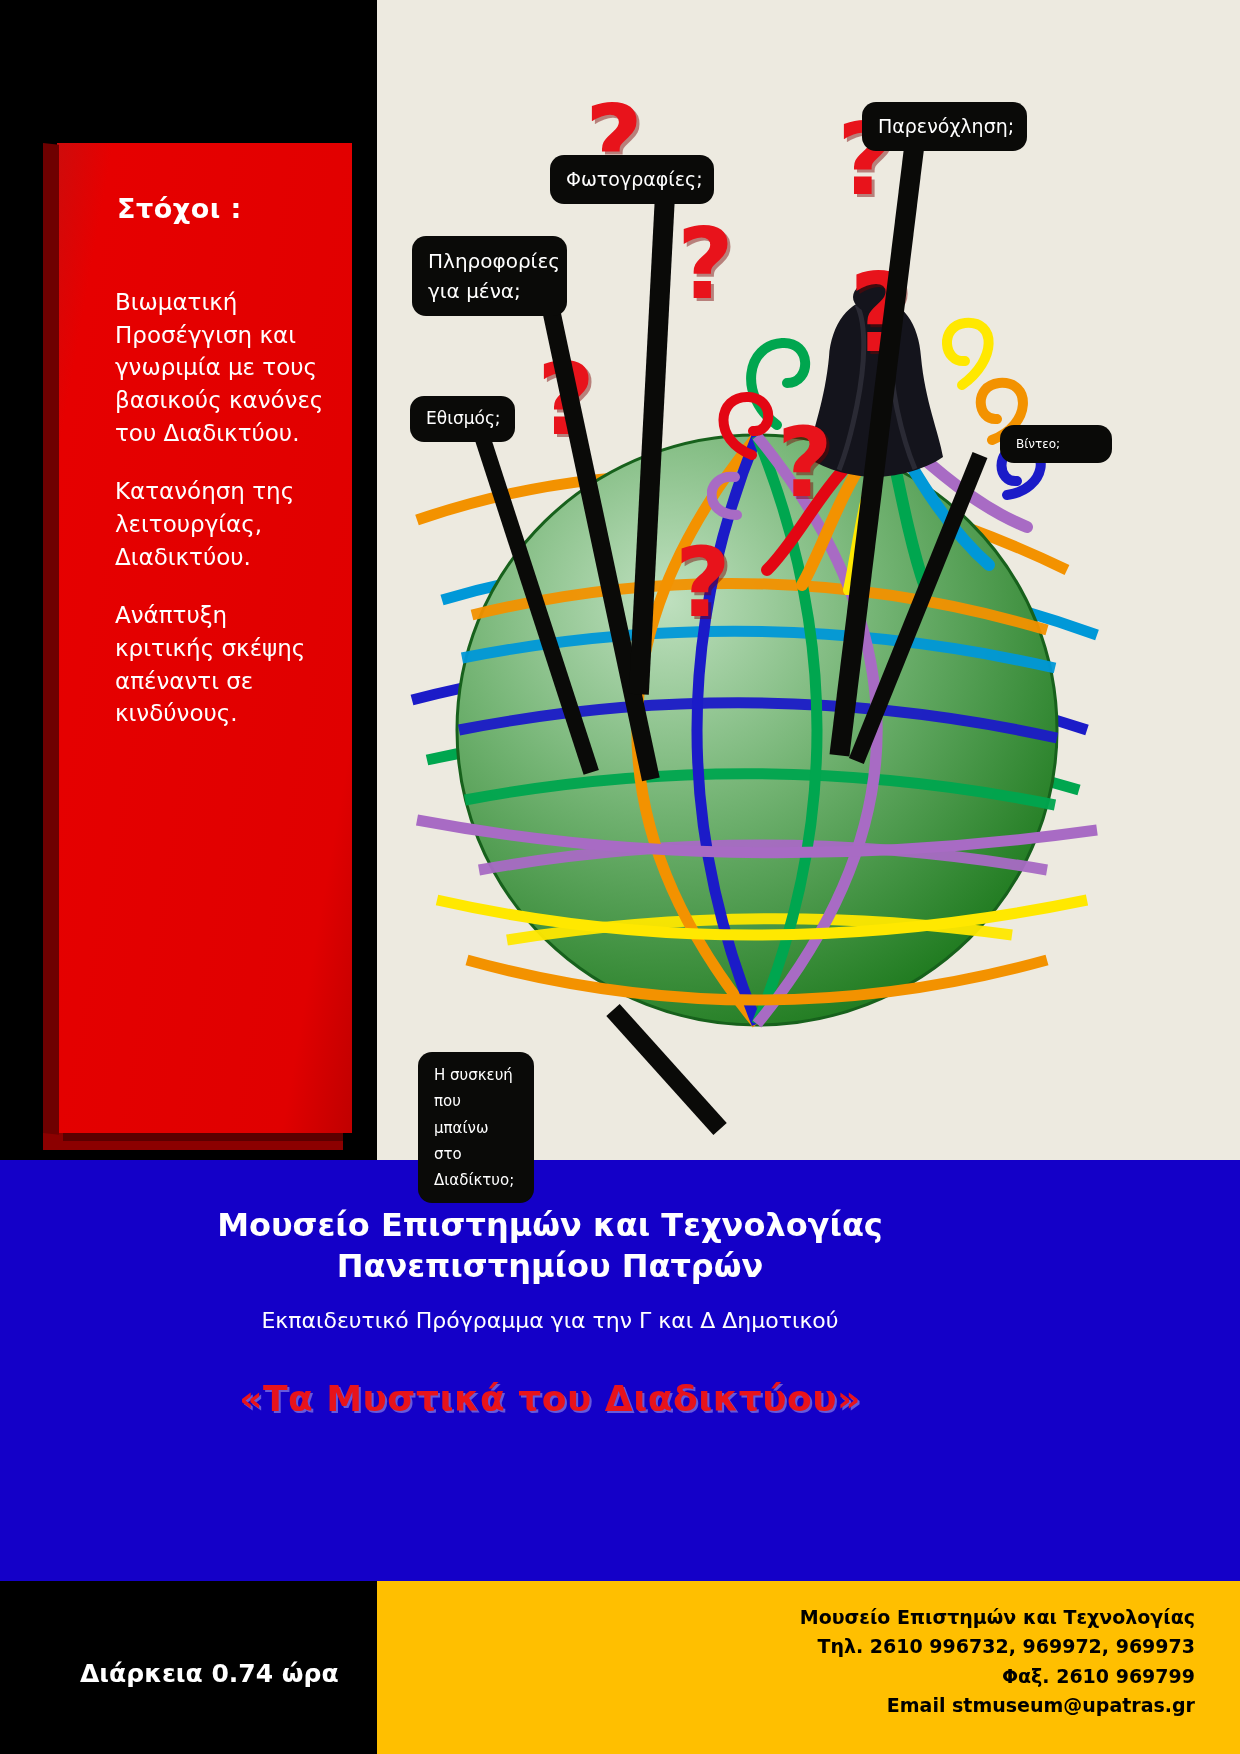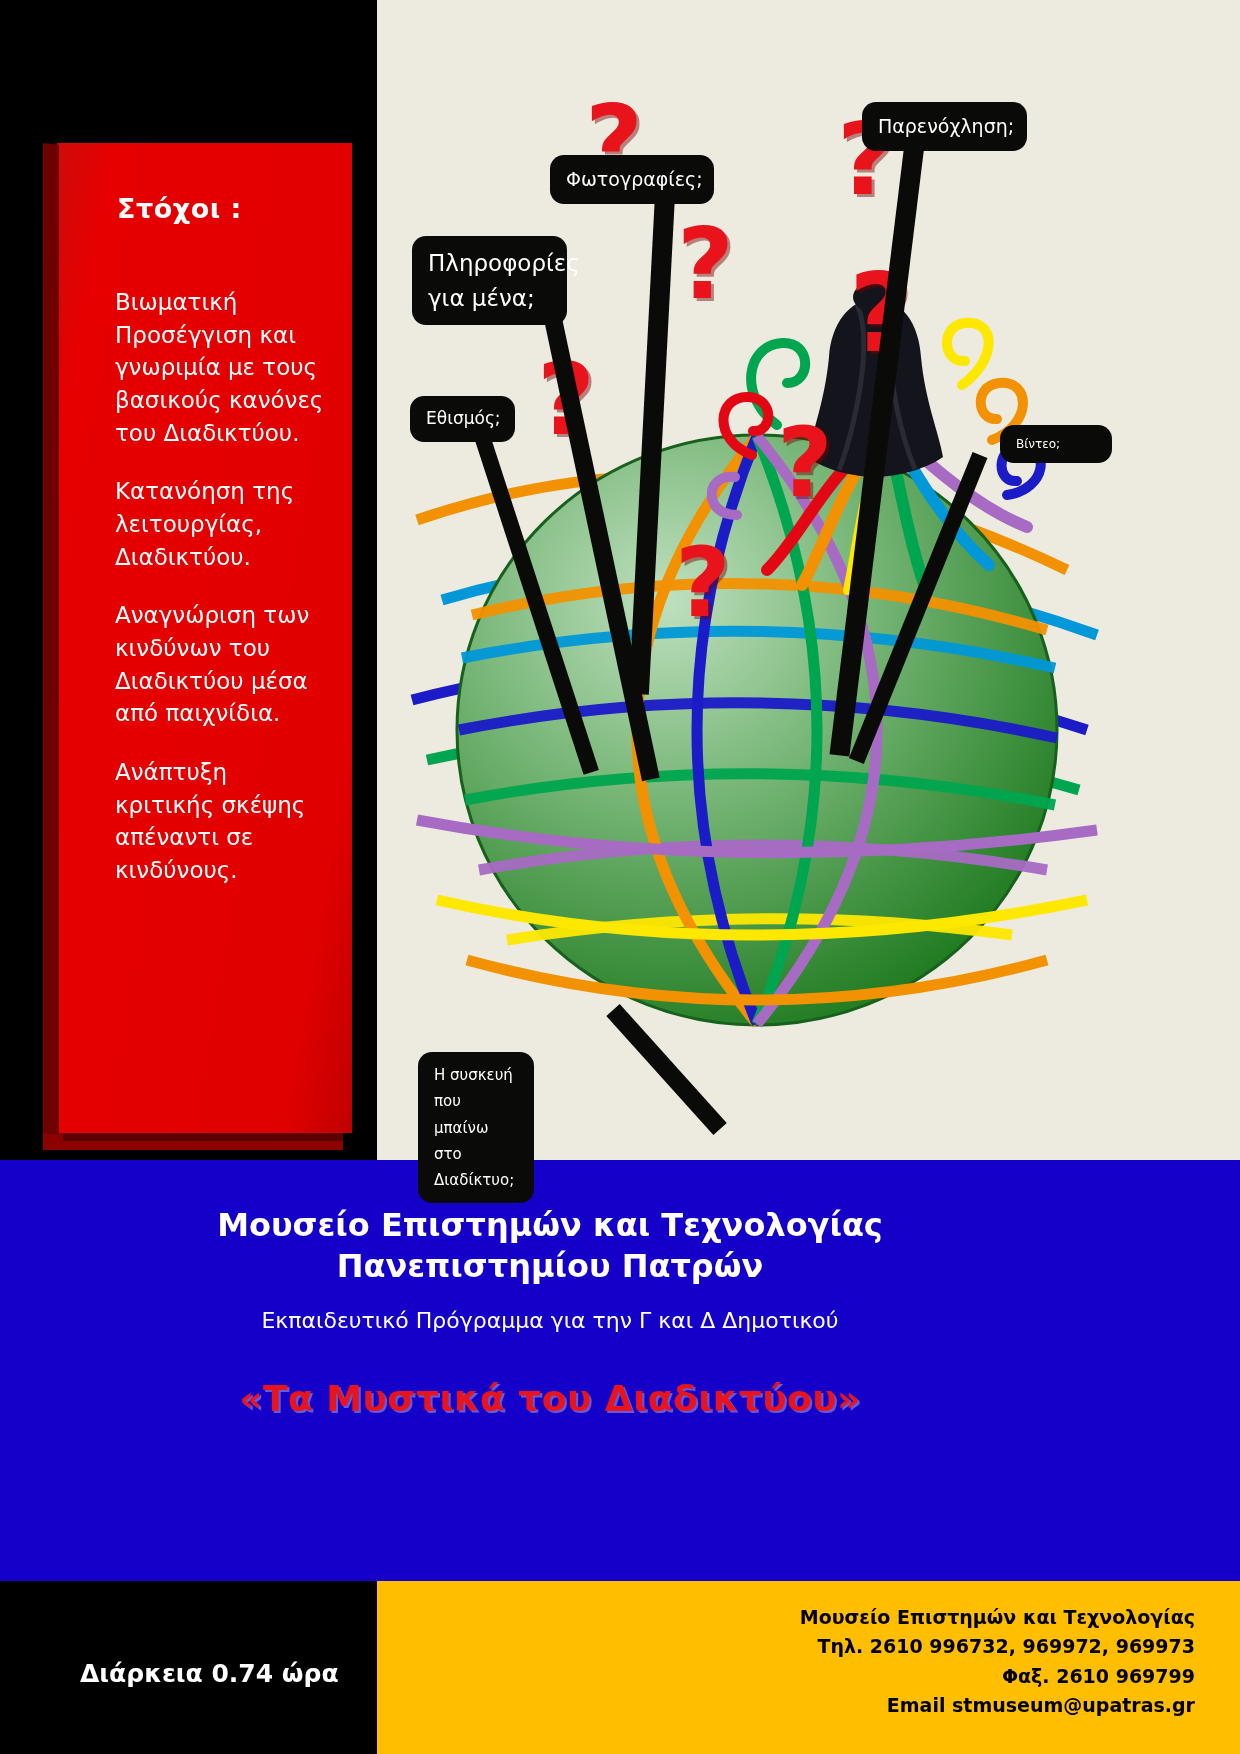--- a/index.html
+++ b/index.html
@@ -203,40 +203,39 @@
 
   <div class="tail" style="left:472px; top:430px; width:16px; height:360px; transform:rotate(-18deg);"></div>
   <div class="tail" style="left:540px; top:300px; width:18px; height:490px; transform:rotate(-12deg);"></div>
   <div class="tail" style="left:655px; top:195px; width:20px; height:500px; transform:rotate(3deg);"></div>
   <div class="tail" style="left:905px; top:140px; width:20px; height:620px; transform:rotate(7deg);"></div>
   <div class="tail" style="left:972px; top:455px; width:16px; height:330px; transform:rotate(22deg);"></div>
   <div class="tail" style="left:604px; top:1010px; width:18px; height:160px; transform:rotate(-42deg);"></div>
 
   <div class="bubble" style="left:410px; top:396px; width:105px; font-size:17px;">Εθισμός;</div>
 
-  <div class="bubble" style="left:412px; top:236px; width:155px; font-size:23px;">Πληροφορίες
+  <div class="bubble" style="left:412px; top:236px; width:155px; font-size:20px;">Πληροφορίες
 για μένα;</div>
 
   <div class="bubble" style="left:550px; top:155px; width:164px; font-size:19px;">Φωτογραφίες;</div>
 
   <div class="bubble" style="left:862px; top:102px; width:165px; font-size:19px;">Παρενόχληση;</div>
 
   <div class="bubble" style="left:1000px; top:425px; width:112px; font-size:12px;">Βίντεο;</div>
 
   <div class="bubble" style="left:418px; top:1052px; width:116px; font-size:15px; line-height:1.75;">Η συσκευή που
 μπαίνω  στο
 Διαδίκτυο;</div>
 
   <div class="red-shadow"></div>
   <div class="red-panel">
     <div class="goals-title">Στόχοι :</div>
     <div class="goals-list">
       <div class="goal-item">Βιωματική Προσέγγιση και γνωριμία με τους βασικούς κανόνες του Διαδικτύου.</div>
       <div class="goal-item">Κατανόηση της λειτουργίας, Διαδικτύου.</div>
-      <div class="goal-item">Αναγνώριση των  κινδύνων του Διαδικτύου μέσα από παιχνίδια.</div>
       <div class="goal-item">Ανάπτυξη κριτικής σκέψης απέναντι σε κινδύνους.</div>
     </div>
   </div>
 
   <div class="blue-footer">
     <div class="museum-title">
       <div>Μουσείο  Επιστημών και Τεχνολογίας</div>
       <div>Πανεπιστημίου Πατρών</div>
     </div>
     <div class="program-sub">Εκπαιδευτικό Πρόγραμμα για την Γ και Δ Δημοτικού</div>

